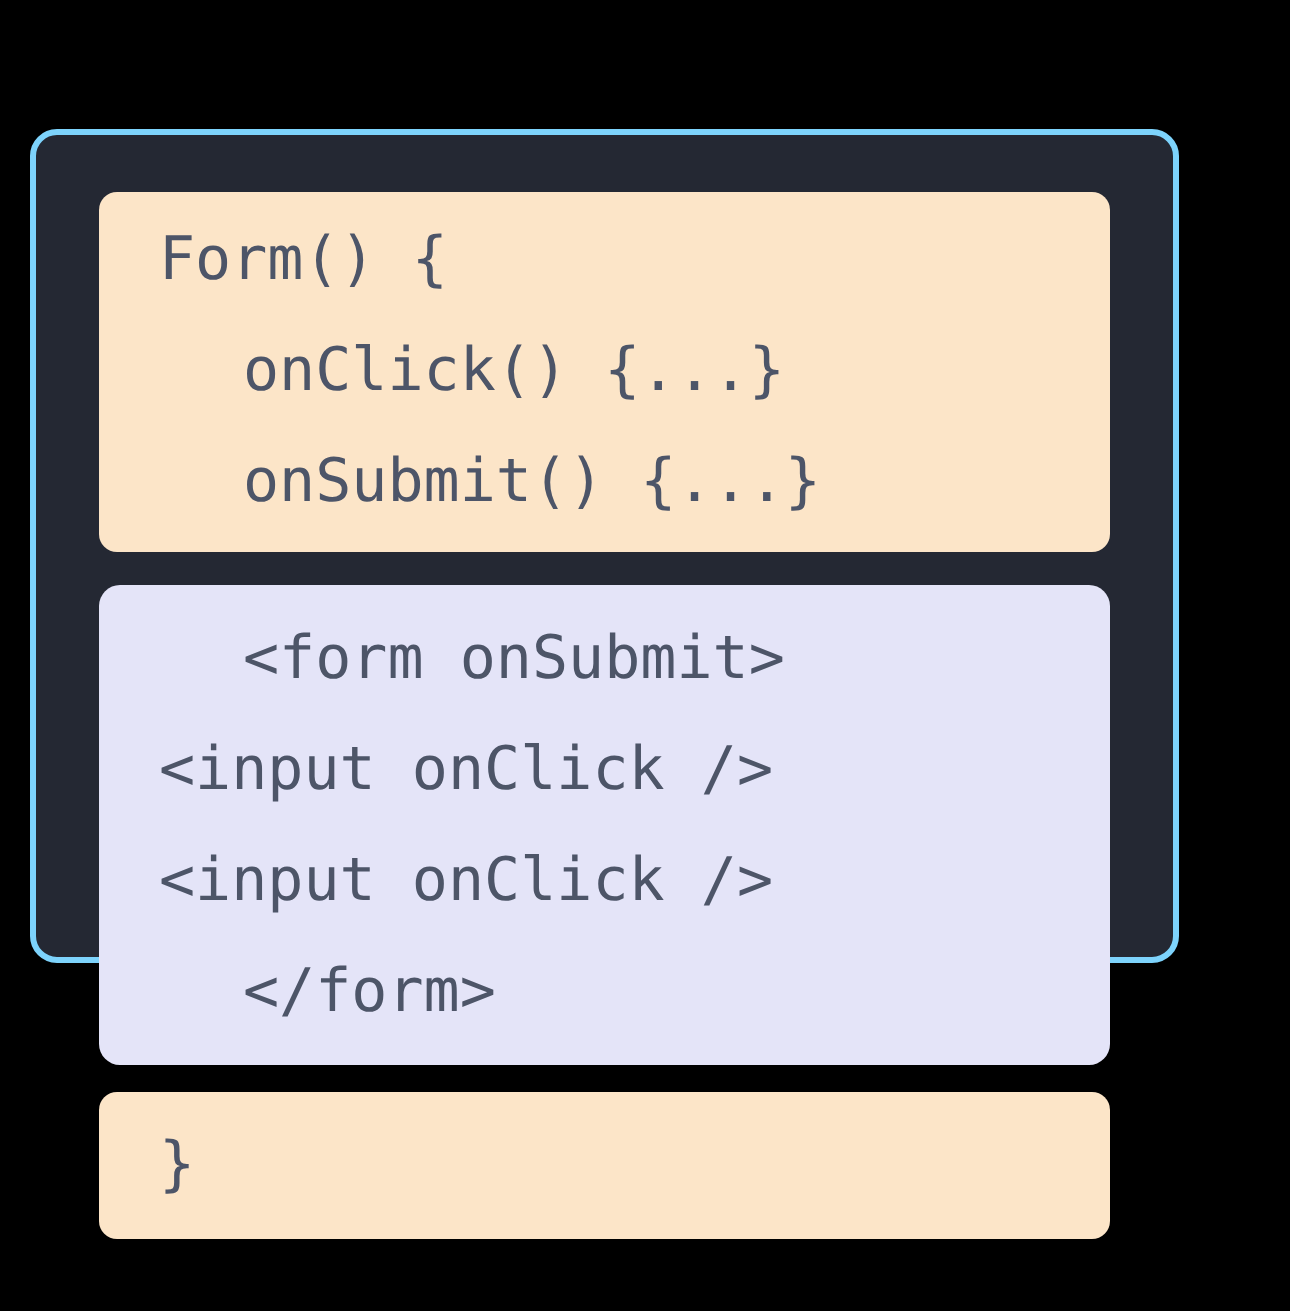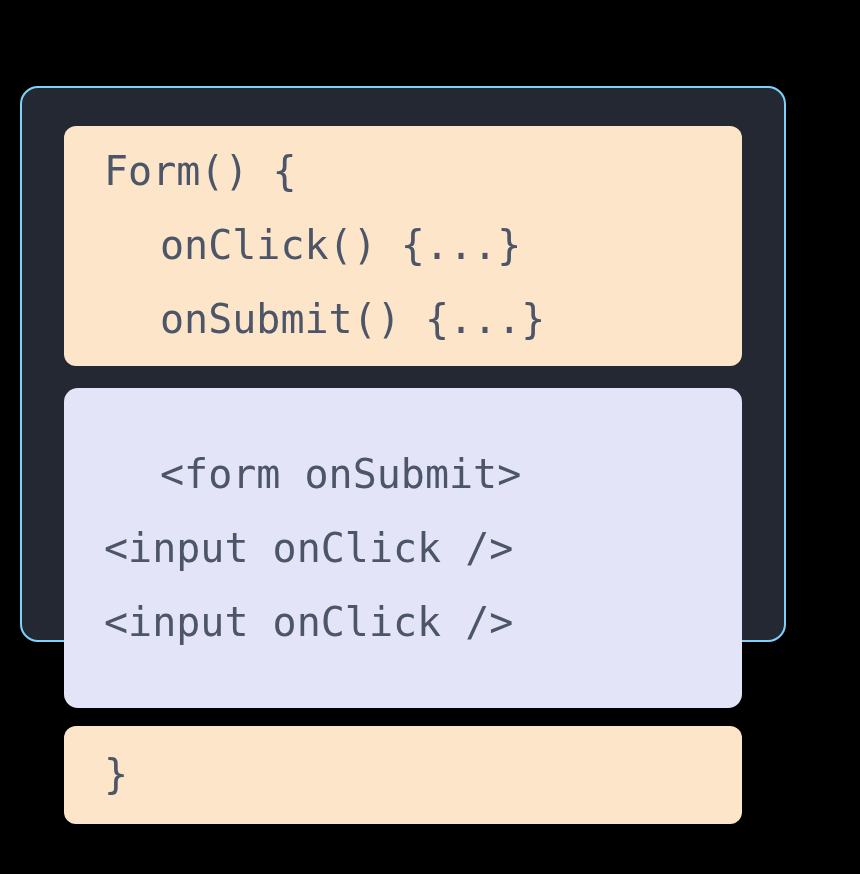--- a/index.html
+++ b/index.html
@@ -23,21 +23,21 @@
   }
 
   
   .code-card {
     position: absolute;
     left: 20px;
     top: 86px;
     width: 766px;
     height: 556px;
     background: #242833;
-    border: 2px solid #7dd3fc;
+    border: 4px solid #7dd3fc;
     border-radius: 18px;
     padding: 38px 42px;
     display: flex;
     flex-direction: column;
     justify-content: flex-start;
   }
 
   .block {
     border-radius: 12px;
     width: 100%;
@@ -88,20 +88,21 @@
     <div class="block peach block-fn-open">
       <div class="code-line indent-0">Form() {</div>
       <div class="code-line indent-1">onClick() {...}</div>
       <div class="code-line indent-1">onSubmit() {...}</div>
     </div>
 
     <div class="block lavender block-markup">
       <div class="code-line indent-1">&lt;form onSubmit&gt;</div>
       <div class="code-line indent-2">&lt;input onClick /&gt;</div>
       <div class="code-line indent-2">&lt;input onClick /&gt;</div>
+      <div class="code-line indent-1">&lt;/form&gt;</div>
     </div>
 
     <div class="block peach block-fn-close">
       <div class="code-line indent-0">}</div>
     </div>
 
   </div>
 
 </div>
 

